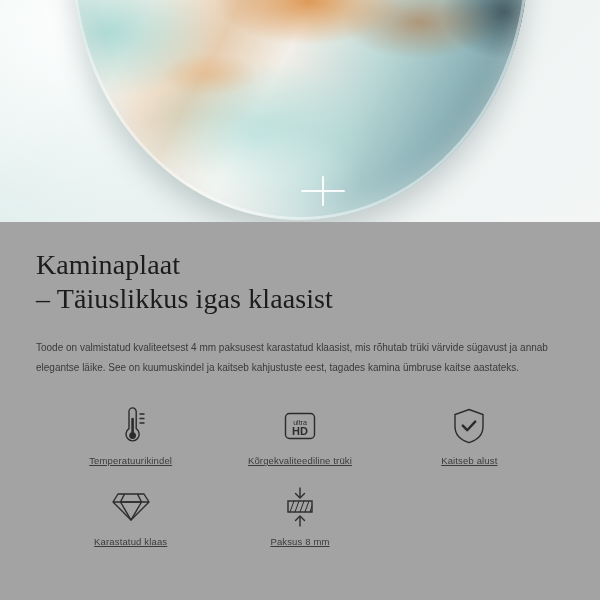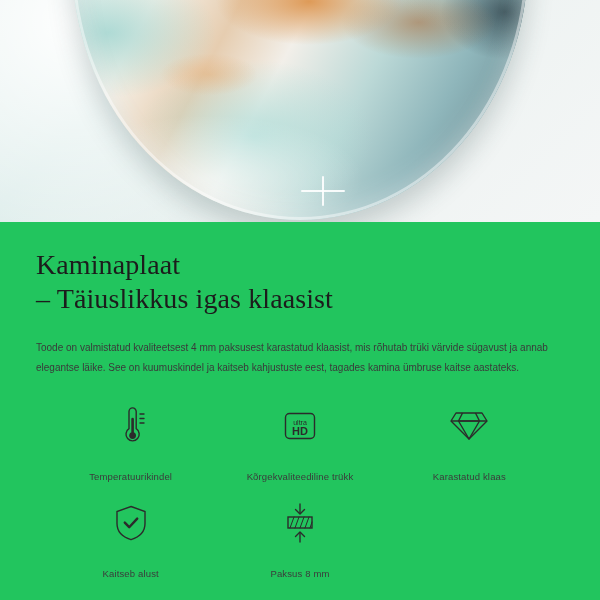--- a/index.html
+++ b/index.html
@@ -10,21 +10,21 @@
     width: 600px;
     height: 600px;
     background: #ffffff;
     font-family: "Liberation Sans", sans-serif;
     overflow: hidden;
   }
   .page {
     position: relative;
     width: 600px;
     height: 600px;
-    background: #22c55e;
+    background: #a3a3a3;
     overflow: hidden;
   }
 
   
   .hero {
     position: relative;
     width: 600px;
     height: 222px;
     overflow: hidden;
     background:
@@ -145,25 +145,26 @@
     justify-content: flex-start;
   }
   .feature .ico {
     height: 46px;
     display: flex;
     align-items: center;
     justify-content: center;
     color: #2b2b2b;
   }
   .feature .cap {
-    margin-top: 22px;
+    margin-top: 6px;
     font-size: 9.5px;
     color: #3b3b3b;
     text-align: center;
     letter-spacing: 0.15px;
+    text-decoration: underline;
   }
   svg { display: block; }
 </style>
 </head>
 <body>
 
 <div class="page">
 
   <div class="hero">
     <div class="hero-bg"></div>
@@ -198,43 +199,43 @@
       </div>
 
       <div class="feature">
         <span class="ico">
           <svg width="40" height="40" viewBox="0 0 40 40">
             <rect x="5.5" y="7.5" width="29" height="25" rx="4" fill="none" stroke="#2b2b2b" stroke-width="1.4"></rect>
             <text x="20" y="18.5" font-family="Liberation Sans, sans-serif" font-size="7" fill="#2b2b2b" text-anchor="middle">ultra</text>
             <text x="20" y="28.5" font-family="Liberation Sans, sans-serif" font-size="11" font-weight="bold" fill="#2b2b2b" text-anchor="middle">HD</text>
           </svg>
         </span>
-        <span class="cap">Kõrgekvaliteediline trükk</span>
+        <span class="cap">Kõrgekvaliteediline trüki</span>
+      </div>
+
+      <div class="feature">
+        <span class="ico">
+          <svg width="34" height="40" viewBox="0 0 34 40" fill="none" stroke="#2b2b2b" stroke-width="1.4">
+            <path d="M17 3.5 31 8.5v12c0 8.3-5.8 13.6-14 16.2C8.8 34.1 3 28.8 3 20.5v-12z"></path>
+            <path d="M10.8 19.6l4.4 4.6 8-8.6" stroke-width="2.4" stroke-linecap="round" stroke-linejoin="round"></path>
+          </svg>
+        </span>
+        <span class="cap">Kaitseb alust</span>
       </div>
 
       <div class="feature">
         <span class="ico">
           <svg width="40" height="34" viewBox="0 0 40 34" fill="none" stroke="#2b2b2b" stroke-width="1.4" stroke-linejoin="round">
             <path d="M7 4h26l5 8-18 18L2 12z"></path>
             <path d="M2 12h36"></path>
             <path d="M13.5 4l-4 8 10.5 18 10.5-18-4-8"></path>
             <path d="M9.5 12h21"></path>
           </svg>
         </span>
         <span class="cap">Karastatud klaas</span>
-      </div>
-
-      <div class="feature">
-        <span class="ico">
-          <svg width="34" height="40" viewBox="0 0 34 40" fill="none" stroke="#2b2b2b" stroke-width="1.4">
-            <path d="M17 3.5 31 8.5v12c0 8.3-5.8 13.6-14 16.2C8.8 34.1 3 28.8 3 20.5v-12z"></path>
-            <path d="M10.8 19.6l4.4 4.6 8-8.6" stroke-width="2.4" stroke-linecap="round" stroke-linejoin="round"></path>
-          </svg>
-        </span>
-        <span class="cap">Kaitseb alust</span>
       </div>
 
 
       <div class="feature">
         <span class="ico">
           <svg width="36" height="44" viewBox="0 0 36 44" fill="none" stroke="#2b2b2b" stroke-width="1.4" stroke-linecap="round">
             <path d="M18 3 V12"></path>
             <path d="M13.5 8.5 L18 13 L22.5 8.5" stroke-linejoin="round"></path>
             <rect x="6" y="16" width="24" height="11" fill="none"></rect>
             <path d="M8 27 L12 16 M13 27 L17 16 M18 27 L22 16 M23 27 L27 16 M28 27 L30 21" stroke-width="1"></path>

